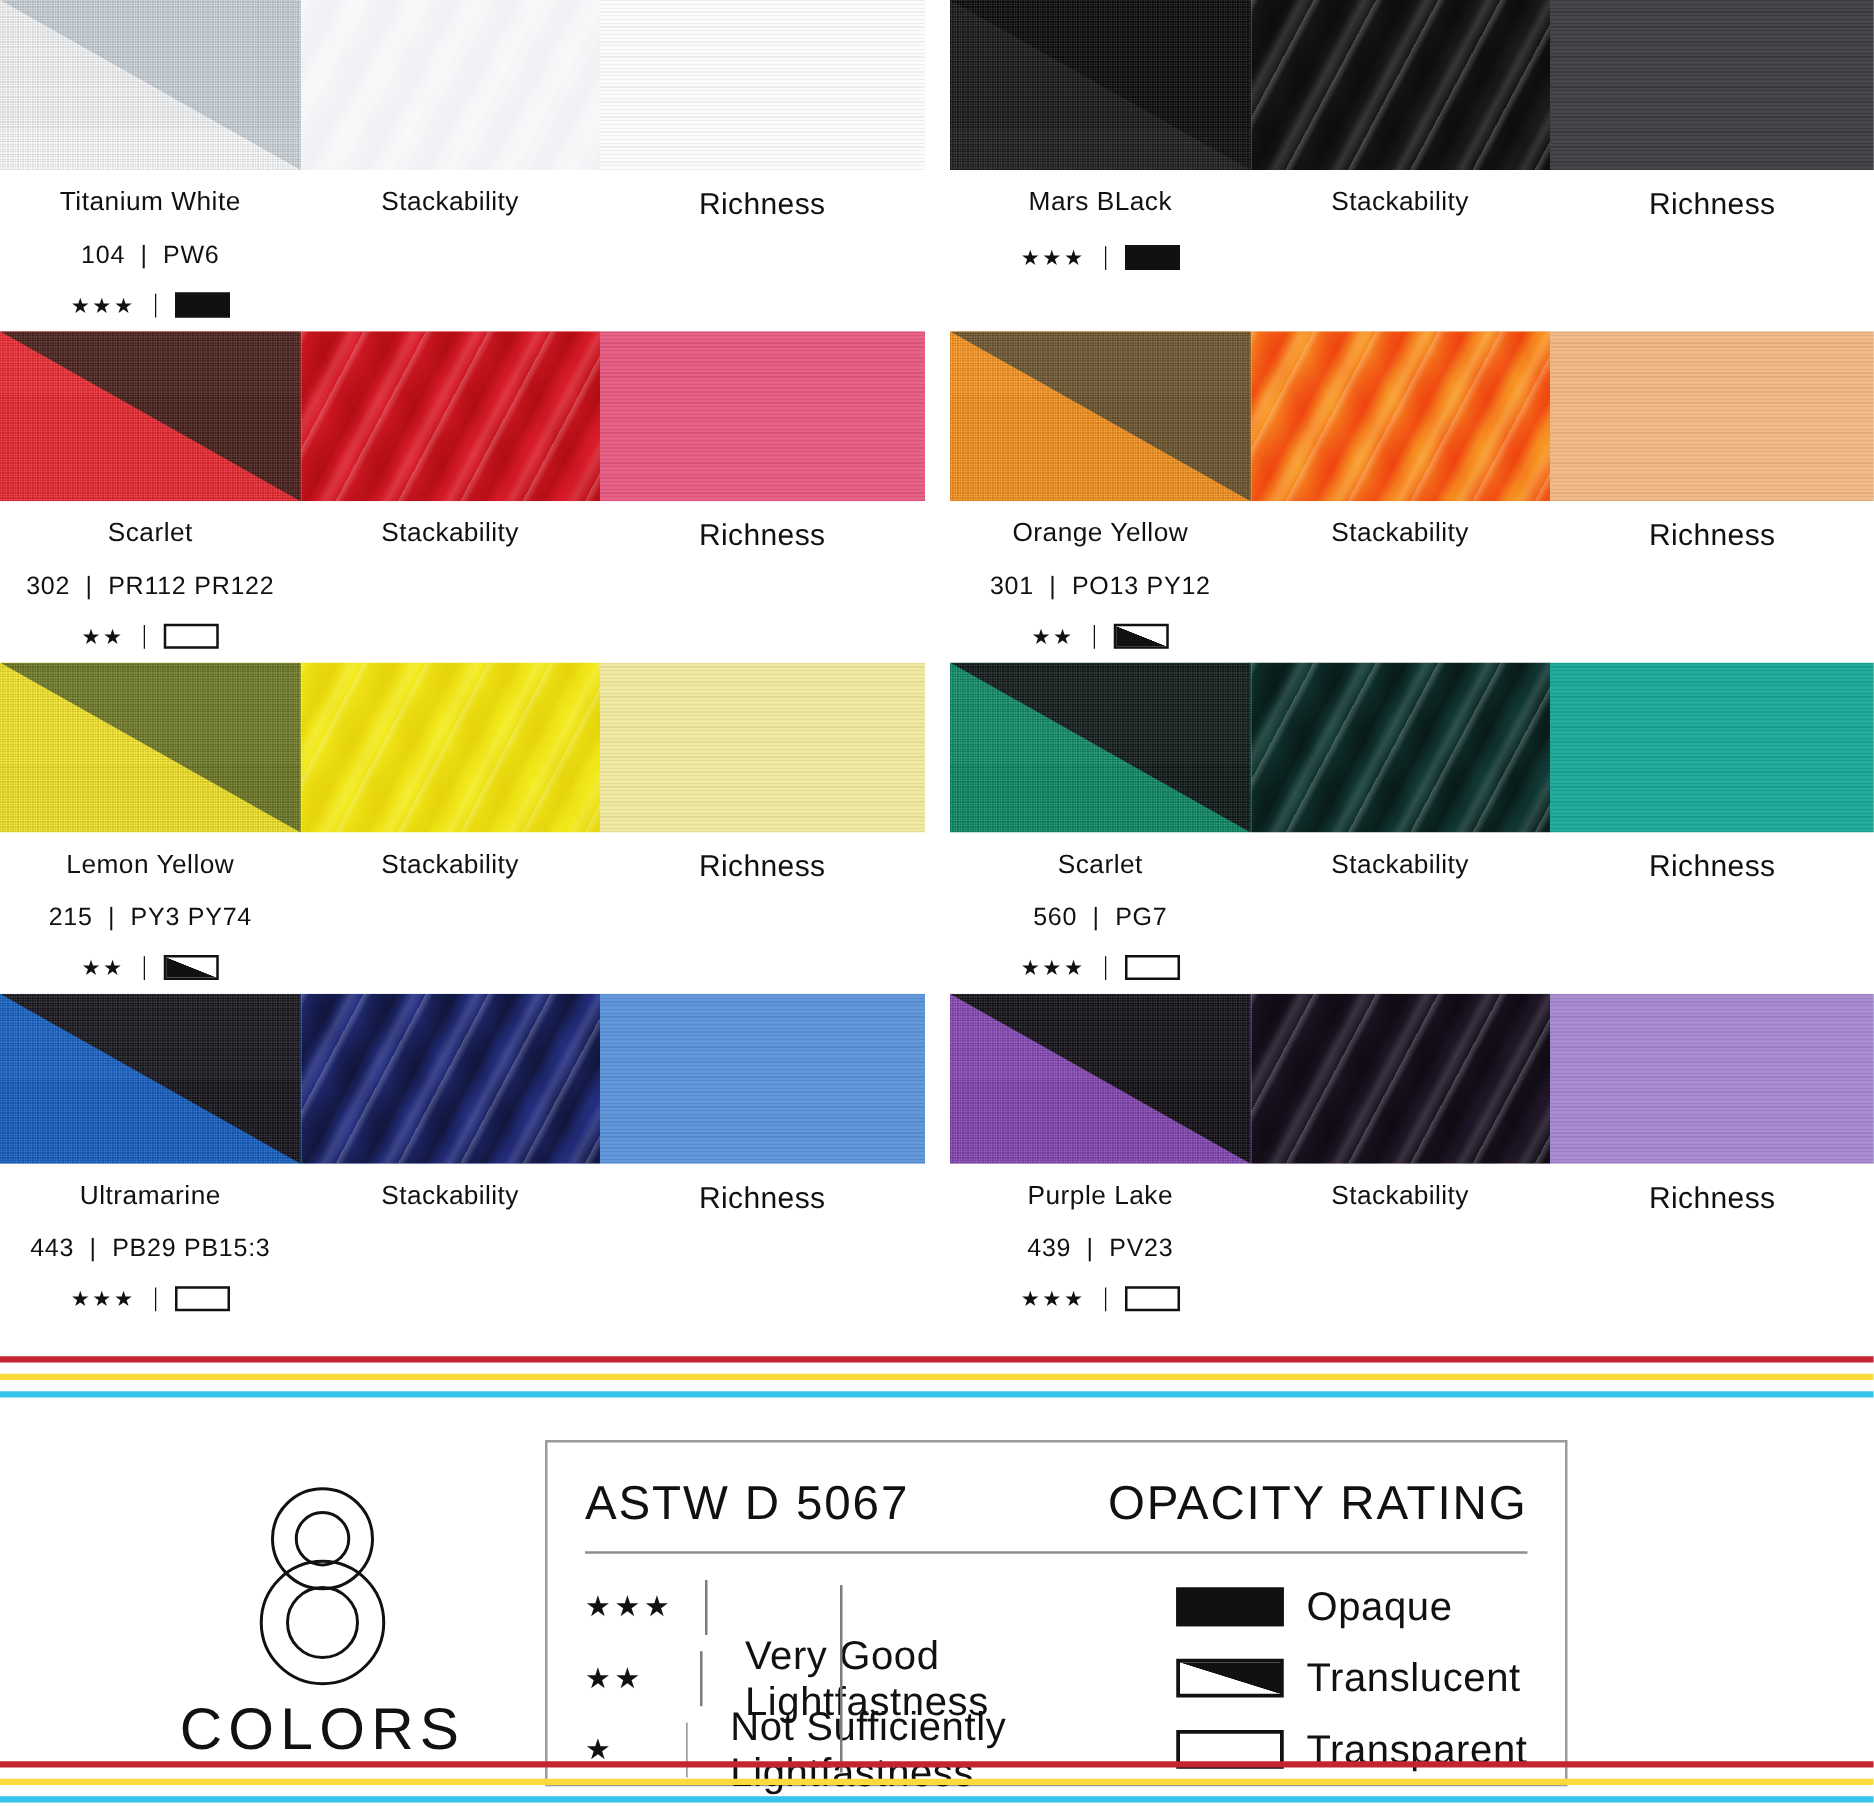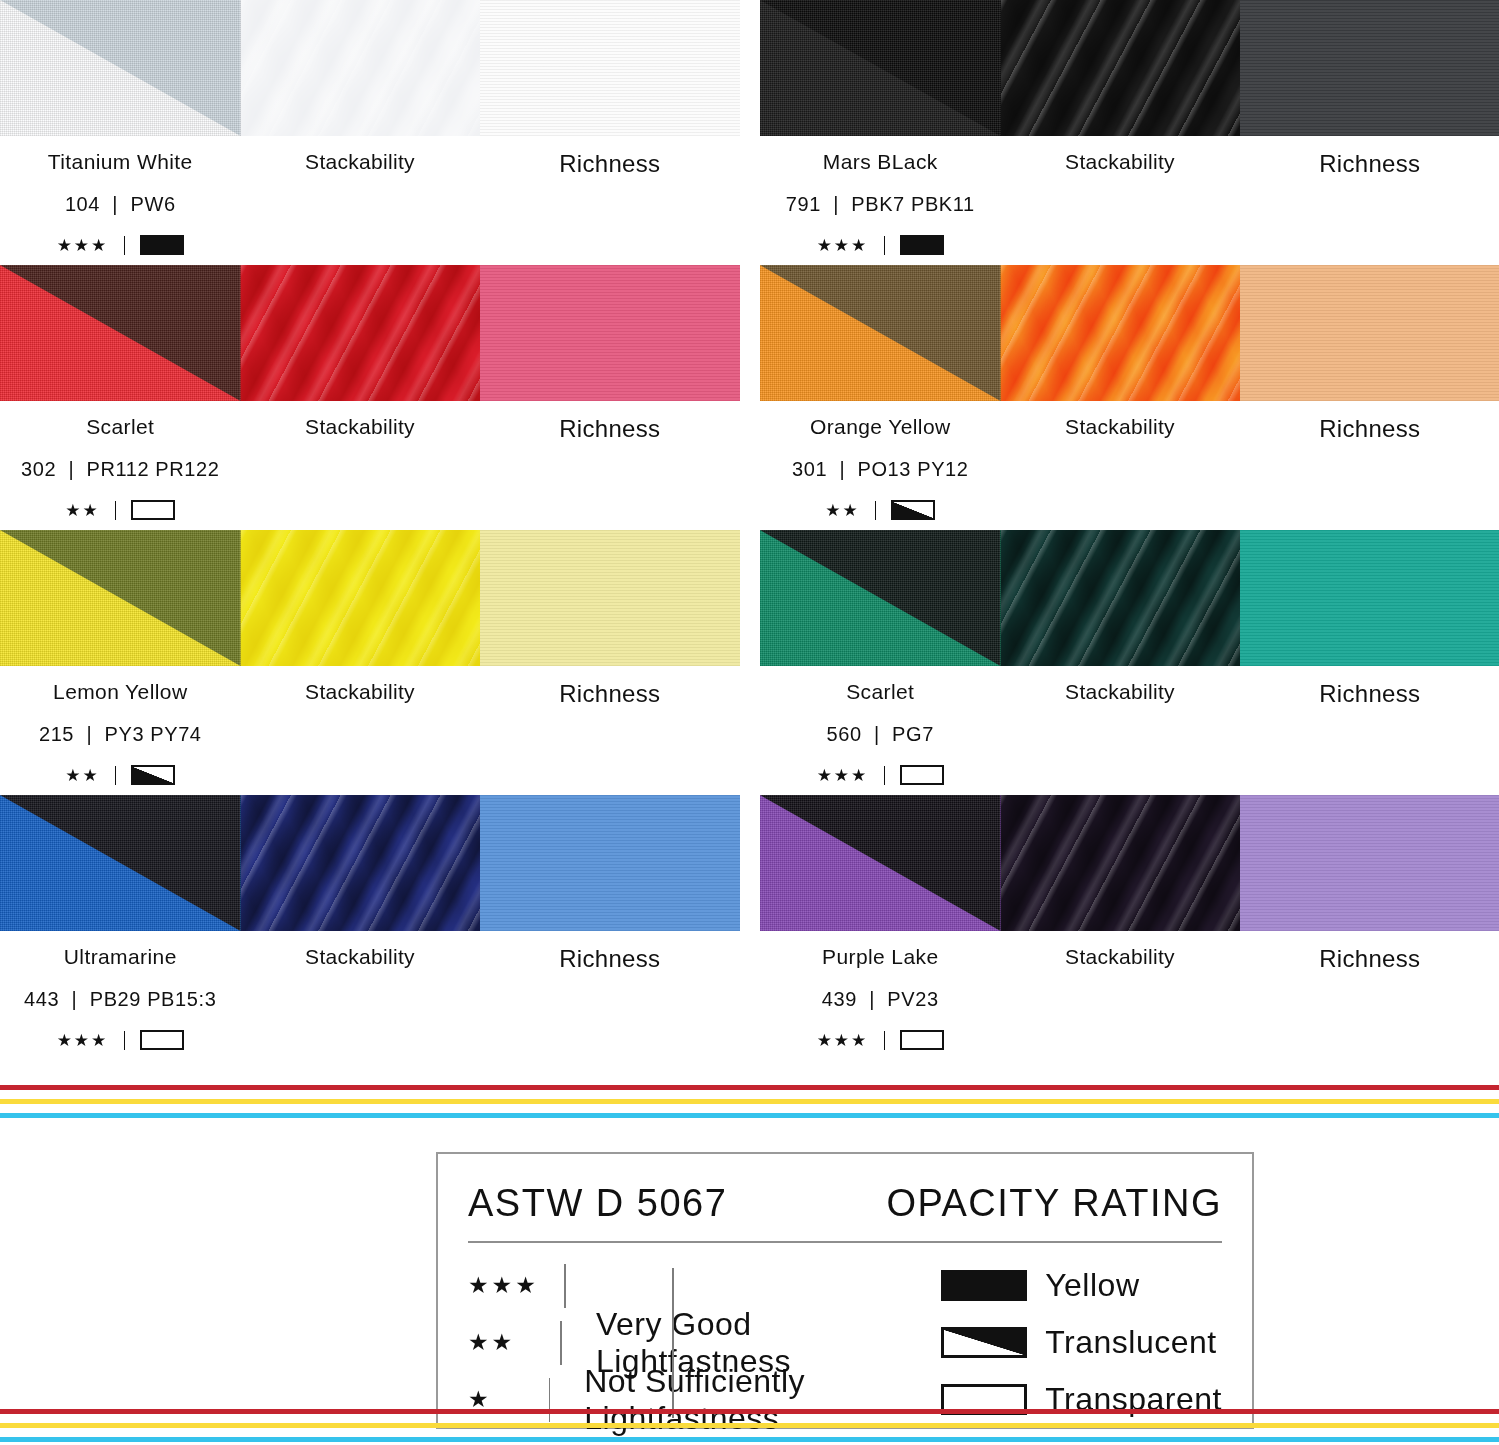--- a/index.html
+++ b/index.html
@@ -196,25 +196,20 @@
         <div class="panel p-tint" style="background:#3a3c40">
           <div class="weave-soft"></div>
         </div>
       </div>
       <div class="caption">
         <div class="capRow">
           <div class="colLeft">Mars BLack</div>
           <div class="colMid">Stackability</div>
           <div class="colRight">Richness</div>
         </div>
-        <div class="capRow cap-line2">
-          <div class="colLeft">791&nbsp; | &nbsp;PBK7 PBK11</div>
-          <div class="colMid"></div>
-          <div class="colRight"></div>
-        </div>
         <div class="capRow cap-line3">
           <div class="colLeft">
             <span class="stars">★★★</span>
             <span class="vbar"></span>
             <span class="opq fill"></span>
           </div>
           <div class="colMid"></div>
           <div class="colRight"></div>
         </div>
       </div>
@@ -439,20 +434,29 @@
       </div>
       </div>
     </div>
 
   <div class="stripes" id="stripes-top" style="top:1085px;">
       <div class="stripe" style="background: rgb(196, 36, 47);"></div>
       <div class="stripe" style="background: rgb(250, 219, 60);"></div>
       <div class="stripe" style="background: rgb(53, 195, 236);"></div>
     </div>
 
+  <div class="logo">
+    <svg width="128" height="168" viewBox="0 0 128 168">
+      <circle cx="64" cy="46" r="40" fill="none" stroke="#111" stroke-width="2.4"></circle>
+      <circle cx="64" cy="46" r="21" fill="none" stroke="#111" stroke-width="2.4"></circle>
+      <circle cx="64" cy="113" r="49" fill="none" stroke="#111" stroke-width="2.4"></circle>
+      <circle cx="64" cy="113" r="28" fill="none" stroke="#111" stroke-width="2.4"></circle>
+    </svg>
+    <div class="logo-word">COLORS</div>
+  </div>
 
   <div class="legend">
     <div class="legend-head">
       <div class="legend-title">ASTW D  5067</div>
       <div class="legend-title">OPACITY RATING</div>
     </div>
     <div class="legend-rule"></div>
     <div class="legend-body">
       <div class="lf-col" id="lf-col">
           <div class="lf-row">
@@ -468,21 +472,21 @@
             <div class="lf-stars">★</div>
                  <div class="lf-sep"></div>
                  <div class="lf-text">Not Sufficiently Lightfastness</div>
           </div>
         </div>
       <div class="op-col" id="op-col">
           <div class="op-row">
             <div class="op-icon">
                    <div class="op-box fill"></div>
                  </div>
-                 <div class="op-text">Yellow</div>
+                 <div class="op-text">Opaque</div>
           </div>
           <div class="op-row">
             <div class="op-icon">
                    <div class="op-box half"></div>
                  </div>
                  <div class="op-text">Translucent</div>
           </div>
           <div class="op-row">
             <div class="op-icon">
                    <div class="op-box"></div>

